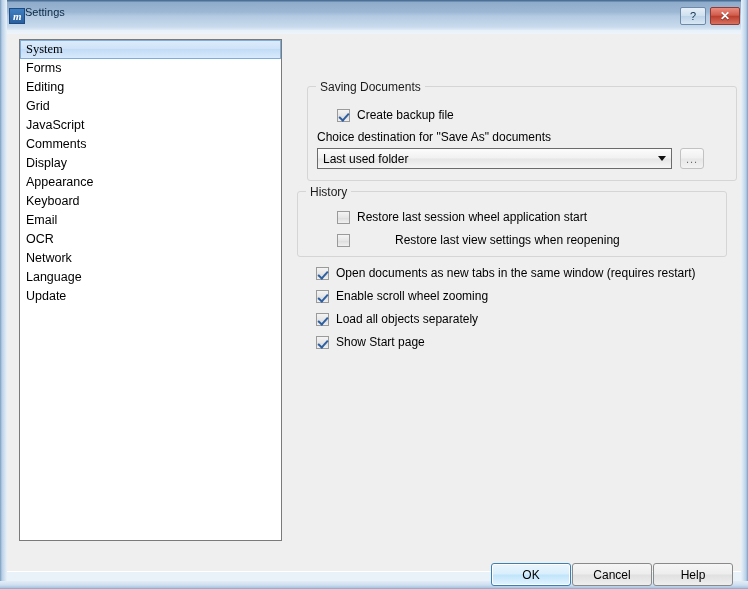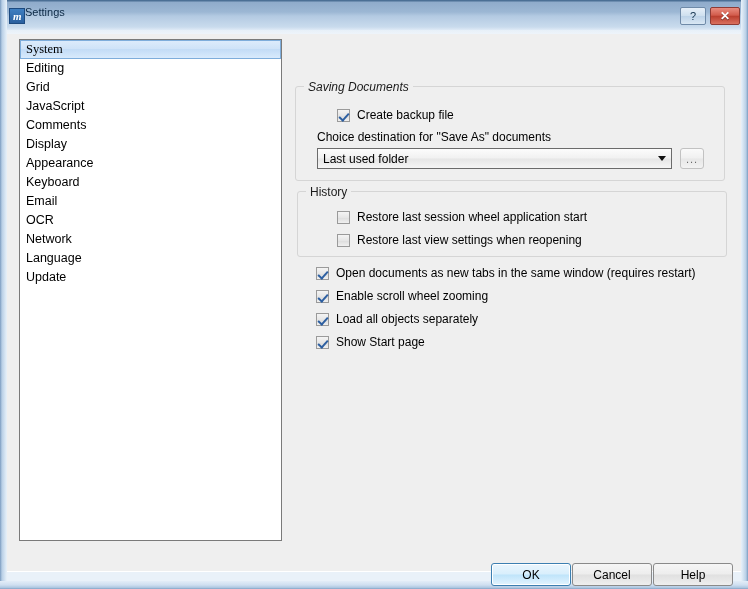--- a/index.html
+++ b/index.html
@@ -176,21 +176,21 @@
   .groupbox-title {
     position: absolute;
     top: -7px;
     left: 8px;
     background: #efefef;
     padding: 0 4px;
     font-size: 12px;
     color: #1b1b1b;
     white-space: nowrap;
   }
-  #gb-saving { left: 288px; top: 52px; width: 430px; height: 95px; font-style: italic; }
+  #gb-saving { left: 300px; top: 52px; width: 430px; height: 95px; }
   #gb-history { left: 290px; top: 157px; width: 430px; height: 66px; }
 
   
   .cb-row {
     position: absolute;
     display: flex;
     align-items: center;
     white-space: nowrap;
     cursor: default;
     padding-left: 20px;
@@ -320,20 +320,21 @@
 
   <div class="frame-left"></div>
   <div class="frame-right"></div>
   <div class="frame-bottom-inner"></div>
   <div class="frame-bottom"></div>
 
   <div class="client">
 
     <div class="listbox">
       <div class="list-item selected"><span>System</span></div>
+      <div class="list-item"><span>Forms</span></div>
       <div class="list-item"><span>Editing</span></div>
       <div class="list-item"><span>Grid</span></div>
       <div class="list-item"><span>JavaScript</span></div>
       <div class="list-item"><span>Comments</span></div>
       <div class="list-item"><span>Display</span></div>
       <div class="list-item"><span>Appearance</span></div>
       <div class="list-item"><span>Keyboard</span></div>
       <div class="list-item"><span>Email</span></div>
       <div class="list-item"><span>OCR</span></div>
       <div class="list-item"><span>Network</span></div>
@@ -363,21 +364,21 @@
 
     <div class="groupbox" id="gb-history">
       <span class="groupbox-title">History</span>
     </div>
 
     <div class="cb-row" style="left:310px; top:176px;">
       <span class="cbox"></span>
       <span class="cb-label">Restore last session wheel application start</span>
     </div>
 
-    <div class="cb-row" style="left:310px; top:199px;">
+    <div class="cb-row" style="left:310px; top:199px;gap:38px;">
       <span class="cbox"></span>
       <span class="cb-label">Restore last view settings when reopening</span>
     </div>
 
     <div class="cb-row" style="left:289px; top:232px;">
       <span class="cbox checked"></span>
       <span class="cb-label">Open documents as new tabs in the same window (requires restart)</span>
     </div>
 
     <div class="cb-row" style="left:289px; top:255px;">

